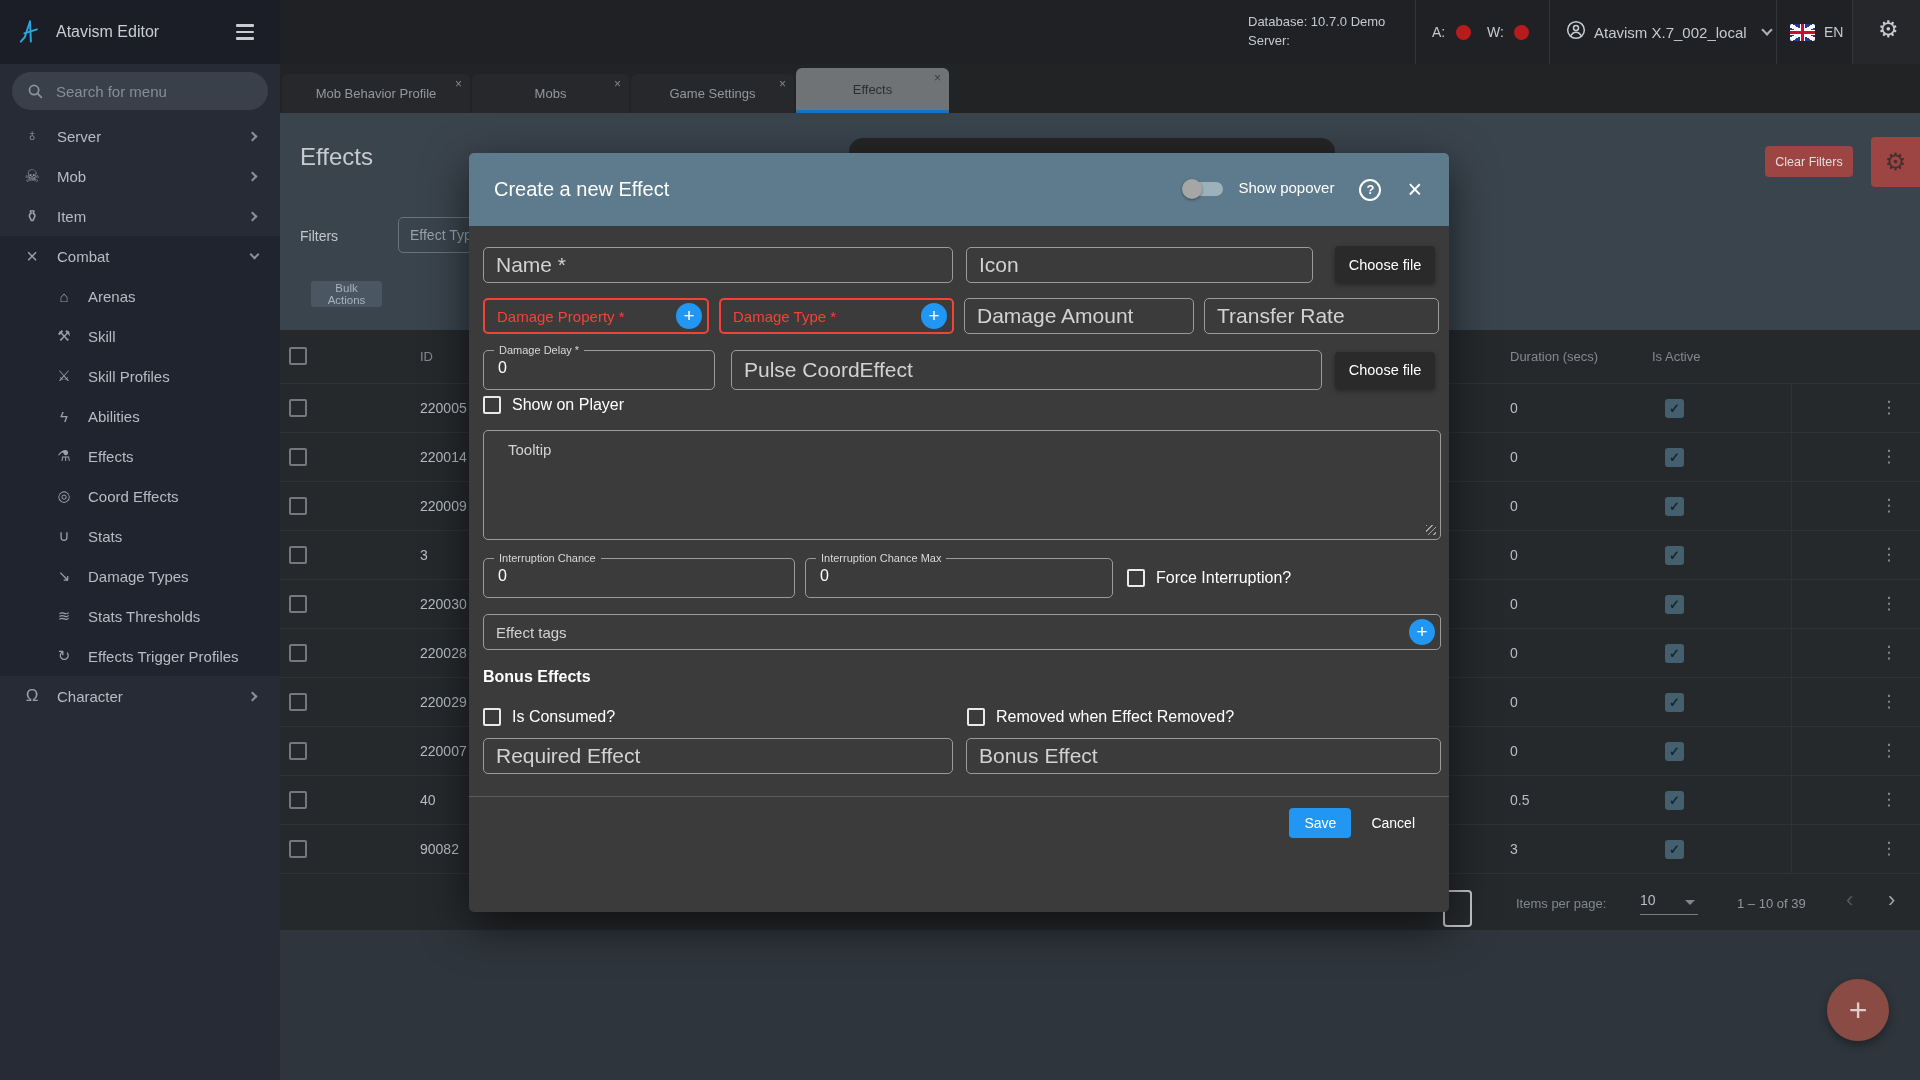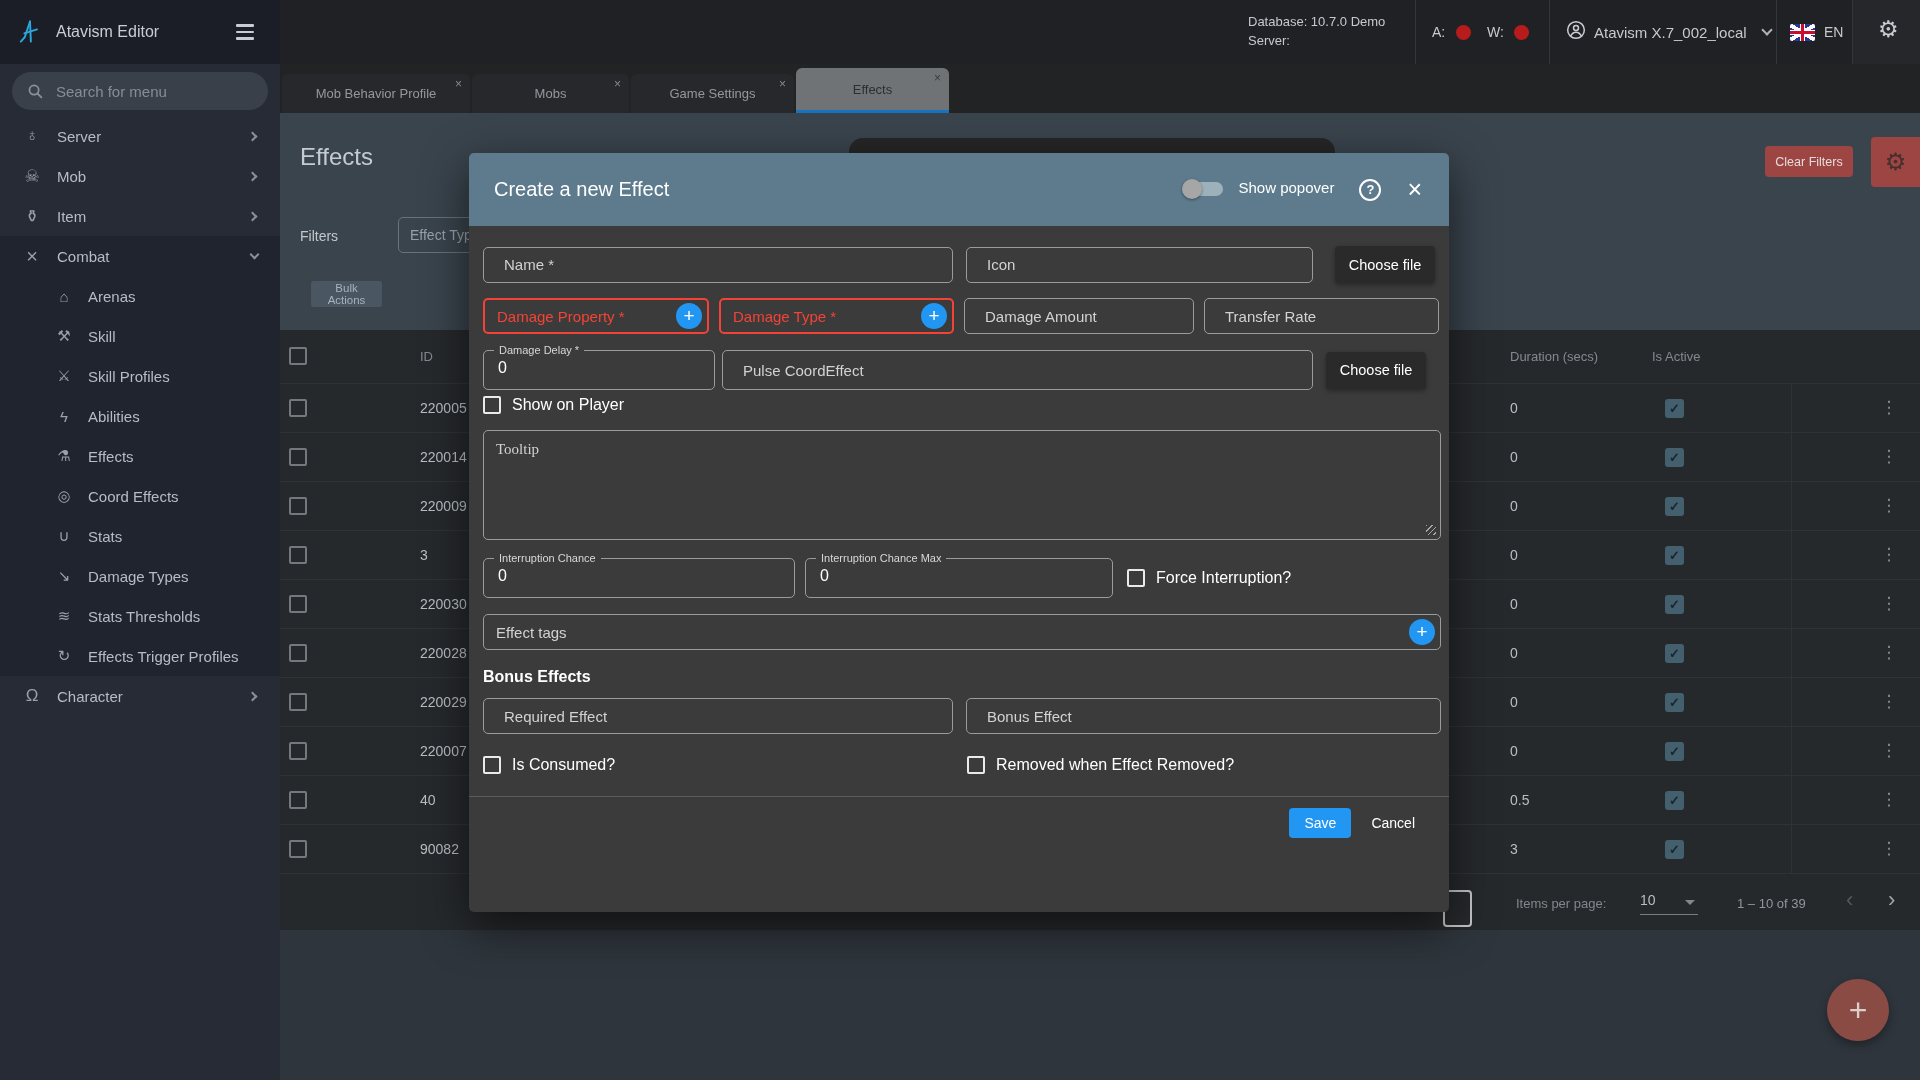--- a/index.html
+++ b/index.html
@@ -103,35 +103,35 @@
   .mh-right{margin-left:auto;margin-right:27px;display:flex;align-items:flex-start}
   .toggle{position:relative;width:44px;height:20px;cursor:pointer;flex:none}
   .toggle .track{position:absolute;left:5px;top:3px;width:36px;height:14px;background:#9db1ba;border-radius:7px}
   .toggle .knob{position:absolute;left:0;top:0;width:20px;height:20px;border-radius:50%;background:#a6a6a6;box-shadow:0 1px 3px rgba(0,0,0,.4)}
   .sp-label{margin-left:12px;font-size:15px;color:#fff;white-space:nowrap}
   .help{margin-left:25px;width:22px;height:22px;border:2px solid #fff;border-radius:50%;display:flex;align-items:center;justify-content:center;font-size:13px;font-weight:bold;color:#fff;cursor:pointer;flex:none}
   .mclose{margin-left:26px;font-size:25px;color:#fff;line-height:.8;cursor:pointer}
 
   .mbody{position:relative;padding:20px 8px 0 14px}
   .frow{display:flex;align-items:center}
-  .inp{height:36px;border:1px solid #9b9b9b;border-radius:5px;background:transparent;color:#efefef;font-size:15px;padding:0 20px}
+  .inp{height:36px;border:1px solid #9b9b9b;border-radius:5px;background:transparent;color:#efefef;font-size:21px;padding:0 12px}
   .inp::placeholder,textarea::placeholder{color:#d2d2d2}
   .fieldset{position:relative;height:40px;border:1px solid #9b9b9b;border-radius:5px}
   .flabel{position:absolute;top:-7px;left:10px;background:#3b3b3b;padding:0 5px;font-size:11px;color:#d8d8d8;white-space:nowrap}
   .fval{position:absolute;left:12px;top:10px;font-size:16px;color:#fff}
   .farrow{position:absolute;right:12px;top:17px;border:5px solid transparent;border-top-color:#cfcfcf}
   .fieldset input{position:absolute;left:12px;top:7px;width:75%;background:none;border:none;outline:none;color:#fff;font-size:16px}
   .redfield{position:relative;height:36px;border:2px solid #f44336;border-radius:5px}
   .rlabel{position:absolute;left:12px;top:8px;font-size:15px;color:#f44336;white-space:nowrap}
   .plus{position:absolute;right:5px;top:3px;width:26px;height:26px;border-radius:50%;background:#2196f3;color:#fff;display:flex;align-items:center;justify-content:center;font-size:19px;cursor:pointer}
   .cfbtn{height:37px;background:#2a2a2a;border:none;border-radius:4px;color:#fff;font-size:14.5px;padding:0 13px;box-shadow:0 2px 5px rgba(0,0,0,.35);cursor:pointer;white-space:nowrap}
   .mcb-row{display:flex;align-items:center;font-size:16px;color:#fff}
   .mcb{width:18px;height:18px;border:2px solid #eaeaea;border-radius:2px;background:transparent;margin-right:11px;cursor:pointer;flex:none}
   .ttwrap{position:relative}
-  .ttwrap textarea{width:958px;height:110px;border:1px solid #9b9b9b;border-radius:5px;background:transparent;color:#efefef;font-size:15px;padding:10px 12px;resize:none;outline:none;font-family:Liberation Serif, serif}
+  .ttwrap textarea{width:958px;height:110px;border:1px solid #9b9b9b;border-radius:5px;background:transparent;color:#efefef;font-size:15px;padding:10px 24px;resize:none;outline:none;font-family:Liberation Sans, sans-serif}
   .rehandle{position:absolute;right:5px;bottom:9px;width:10px;height:10px;background:repeating-linear-gradient(135deg,#a5a5a5 0 1px,transparent 1px 4px);cursor:nwse-resize}
   .tags{position:relative;height:36px;border:1px solid #9b9b9b;border-radius:5px;width:958px}
   .tags .rlabel{color:#d2d2d2;top:9px}
   .bonus-h{margin-top:18px;font-size:16px;font-weight:bold;color:#fff}
   .mdivider{margin-top:22px;margin-left:-14px;margin-right:-8px;height:1px;background:#5c5c5c}
   .mfooter{display:flex;justify-content:flex-end;align-items:center;height:52px;padding-right:20px}
   .save{width:62px;height:30px;background:#2196f3;border:none;border-radius:4px;color:#fff;font-size:14px;cursor:pointer}
   .cancel{background:none;border:none;color:#fff;font-size:14px;margin-left:14px;cursor:pointer}
 </style>
 </head>
@@ -444,21 +444,21 @@
       </div>
       <input class="inp" style="width: 230px; margin-left: 10px;" placeholder="Damage Amount">
       <input class="inp" style="width: 235px; margin-left: 10px;" placeholder="Transfer Rate">
     </div>
 
     <div class="frow" style="margin-top:16px">
       <div class="fieldset" style="width:232px">
         <span class="flabel">Damage Delay *</span>
         <input value="0" style="">
       </div>
-      <input class="inp" style="width: 591px; margin-left: 7px; height: 40px;" placeholder="Pulse CoordEffect">
+      <input class="inp" style="width: 591px; margin-left: 16px; height: 40px;" placeholder="Pulse CoordEffect">
       <button class="cfbtn" style="margin-left:13px;width:100px">Choose file</button>
     </div>
 
     <div class="frow" style="margin-top:6px">
       <label class="mcb-row">
         <span class="mcb"></span>
         <span>Show on Player</span>
       </label>
     </div>
 
@@ -481,36 +481,36 @@
         <span>Force Interruption?</span>
       </label>
     </div>
 
     <div class="tags" style="margin-top:16px">
       <span class="rlabel">Effect tags</span>
       <span class="plus" style="top:4px">+</span>
     </div>
 
     <div class="bonus-h">Bonus Effects</div>
-
-    <div class="frow" style="margin-top:12px">
-      <input class="inp" style="width: 470px;" placeholder="Required Effect">
-      <input class="inp" style="width: 475px; margin-left: 13px;" placeholder="Bonus Effect">
-    </div>
 
     <div class="frow" style="margin-top:22px;position:relative">
       <label class="mcb-row">
         <span class="mcb"></span>
         <span>Is Consumed?</span>
       </label>
       <label class="mcb-row" style="position:absolute;left:484px">
         <span class="mcb"></span>
         <span>Removed when Effect Removed?</span>
       </label>
     </div>
 
+    <div class="frow" style="margin-top:12px">
+      <input class="inp" style="width: 470px;" placeholder="Required Effect">
+      <input class="inp" style="width: 475px; margin-left: 13px;" placeholder="Bonus Effect">
+    </div>
+
     <div class="mdivider"></div>
     <div class="mfooter">
       <button class="save">Save</button>
       <button class="cancel">Cancel</button>
     </div>
   </div>
 </div>
 
 </body></html>

